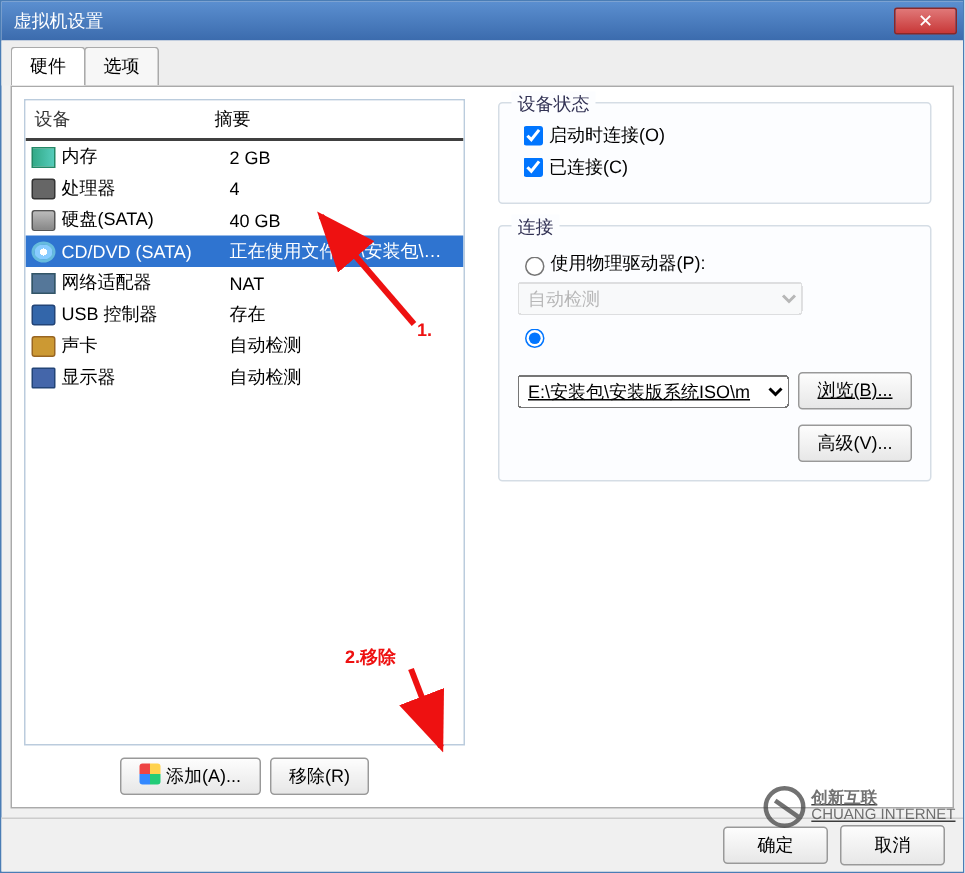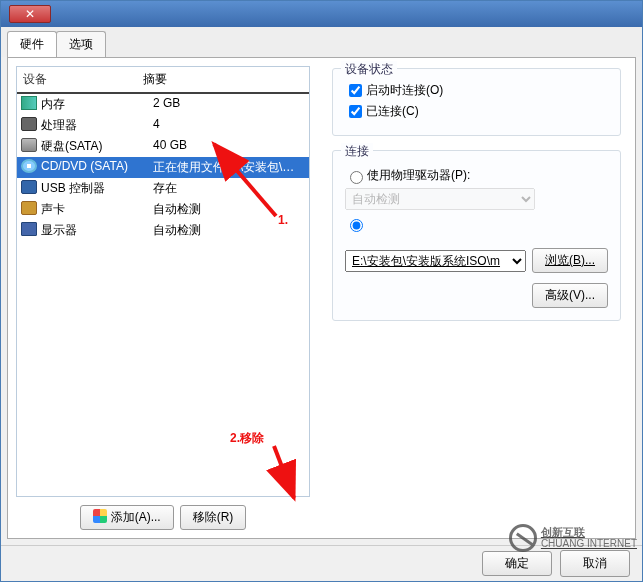--- a/index.html
+++ b/index.html
@@ -10,21 +10,21 @@
   .close-btn { width: 42px; height: 18px; background: linear-gradient(to bottom,#e07878,#c83838); border: 1px solid #8a2828; border-radius: 2px; display:flex; align-items:center; justify-content:center; color:#fff; font-size:12px; cursor:pointer; }
   .tabs { display:flex; padding:4px 6px 0 6px; background:#eee; }
   .tab { padding:4px 12px; border:1px solid #aaa; border-bottom:none; margin-right:-1px; background:#f7f7f7; cursor:pointer; border-radius:3px 3px 0 0; }
   .tab.active { background:#fff; position:relative; z-index:2; }
   .tabcontent { flex:1; background:#fff; border:1px solid #aaa; margin:0 6px 6px 6px; display:flex; }
   .left { width:310px; padding:8px; display:flex; flex-direction:column; }
   .devlist { flex:1; border:1px solid #bcd; background:#fff; overflow:hidden; }
   .devheader { display:flex; background:#fff; border-bottom:2px solid #404040; }
   .devheader .col1 { width:120px; padding:4px 6px; font-weight:normal; color:#333; }
   .devheader .col2 { flex:1; padding:4px 6px;font-family:Liberation Mono, monospace; }
-  .devrow { display:flex; align-items:flex-start; padding:2px 4px; cursor:pointer; }
+  .devrow { display:flex; align-items:center; padding:2px 4px; cursor:pointer; }
   .devrow.selected { background:#2f74d0; color:#fff; }
   .devrow .ico { width:16px; height:14px; margin-right:4px; display:inline-block; }
   .devrow .c1 { width:112px; white-space:nowrap; overflow:hidden; text-overflow:ellipsis; }
   .devrow .c2 { flex:1; white-space:nowrap; overflow:hidden; text-overflow:ellipsis; }
   .leftbtns { display:flex; justify-content:center; gap:6px; margin-top:8px; }
   .btn { background:linear-gradient(to bottom,#fdfdfd,#e7e7e7); border:1px solid #999; border-radius:3px; padding:3px 12px; cursor:pointer; }
   .right { flex:1; padding:10px 14px; position:relative; }
   .group { border:1px solid #d5dde5; border-radius:3px; padding:10px 12px 12px 12px; margin-bottom:14px; position:relative; background:#fcfdff; }
   .group .legend { position:absolute; top:-8px; left:8px; background:#fcfdff; padding:0 4px; color:#335; }
   .chk { display:flex; align-items:center; margin:2px 0; }
@@ -57,20 +57,21 @@
   .ic-snd { background:#c93; border:1px solid #962; border-radius:2px; }
   .ic-mon { background:#46a; border:1px solid #247; border-radius:1px; }
   .shield { width:14px; height:14px; display:inline-block; background:conic-gradient(#ffd24d 0 25%,#2c7 0 50%,#38f 0 75%,#e44 0 100%); border-radius:2px; margin-right:4px; vertical-align:-2px; }
 </style>
 </head>
 <body>
 
 <div class="window">
 
   <div class="titlebar">
+    <span class="title">虚拟机设置</span>
     <div class="close-btn">
       <span>✕</span>
     </div>
   </div>
 
   <div class="tabs">
     <div class="tab active">硬件</div>
     <div class="tab">选项</div>
   </div>
 
@@ -95,20 +96,25 @@
             </div>
             <div class="devrow">
               <span class="ico ic-hdd"></span>
               <span class="c1">硬盘(SATA)</span>
               <span class="c2">40 GB</span>
             </div>
             <div class="devrow selected">
               <span class="ico ic-cd"></span>
               <span class="c1">CD/DVD (SATA)</span>
               <span class="c2">正在使用文件 E:\安装包\安装版系统…</span>
+            </div>
+            <div class="devrow">
+              <span class="ico ic-nic"></span>
+              <span class="c1">网络适配器</span>
+              <span class="c2">NAT</span>
             </div>
             <div class="devrow">
               <span class="ico ic-usb"></span>
               <span class="c1">USB 控制器</span>
               <span class="c2">存在</span>
             </div>
             <div class="devrow">
               <span class="ico ic-snd"></span>
               <span class="c1">声卡</span>
               <span class="c2">自动检测</span>

